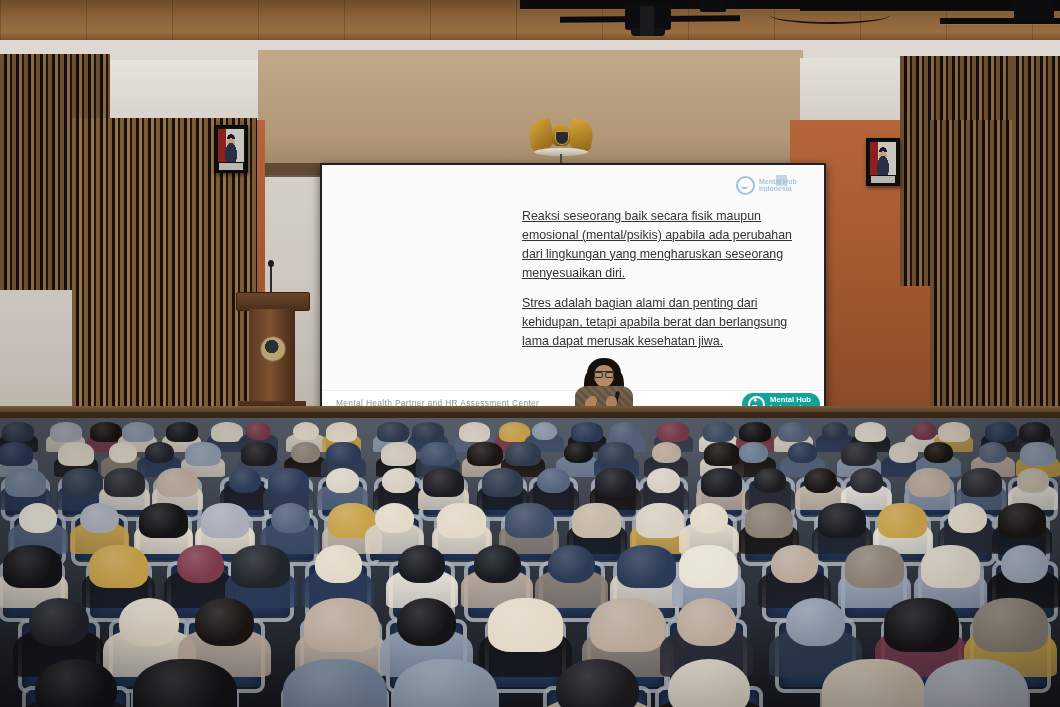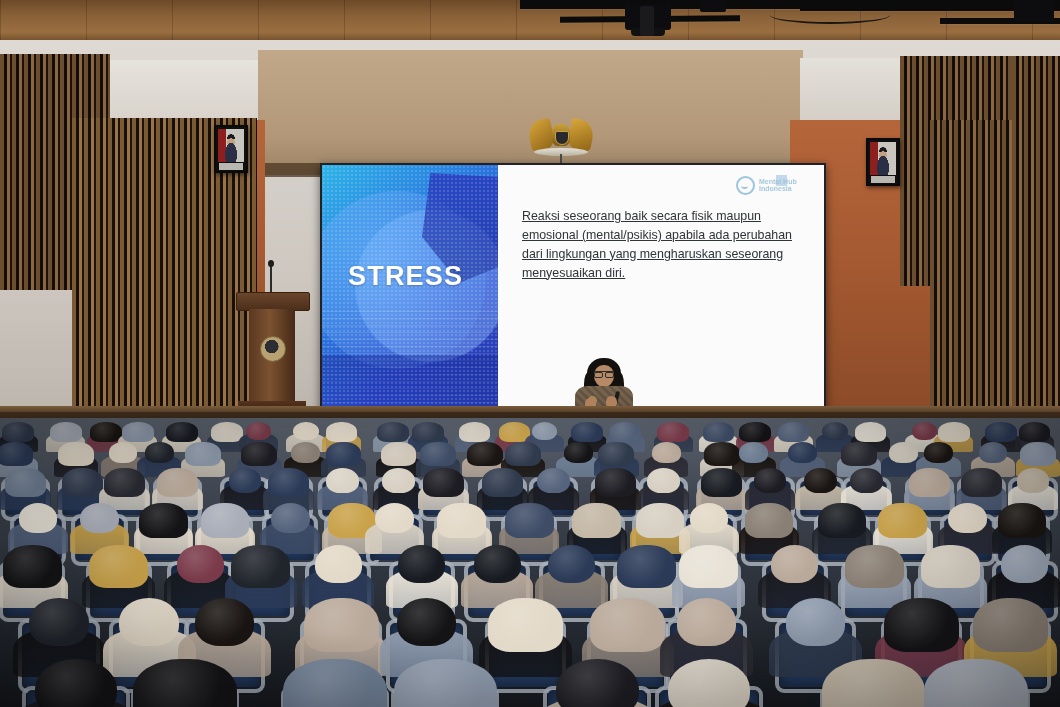--- a/index.html
+++ b/index.html
@@ -374,42 +374,47 @@
     <div class="wingR"></div>
     <div class="body"></div>
     <div class="shield"></div>
     <div class="ribbon"></div>
     <div class="pole"></div>
   </div>
 
   <div class="screen-frame">
     <div class="slide">
 
-      <div class="slide-left">
-        <div class="blob"></div>
-        <div class="brush"></div>
-        <div class="lines"></div>
-        <div class="band"></div>
-        <div class="halftone"></div>
-        <div class="slide-title">STRESS</div>
-      </div>
 
       <div class="slide-watermark">
         <div class="wm-mark"></div>
         <div class="wm-text">
           <div>Mental Hub</div>
           <div>Indonesia</div>
         </div>
         <div class="wm-sq"></div>
       </div>
 
       <div class="slide-body">
         <p>Reaksi seseorang baik secara fisik maupun emosional (mental/psikis) apabila ada perubahan dari lingkungan yang mengharuskan seseorang menyesuaikan diri.</p>
+        <p>Stres adalah bagian alami dan penting dari kehidupan, tetapi apabila berat dan berlangsung lama dapat merusak kesehatan jiwa.</p>
       </div>
 
+      <div class="slide-footer">
+        <div class="footer-text">Mental Health Partner and HR Assessment Center</div>
+        <div class="footer-badge">
+          <div class="fb-mark">
+            <span class="fb-spark">✦</span>
+          </div>
+          <div class="fb-text">
+            <div>Mental Hub</div>
+            <div>Indonesia</div>
+          </div>
+        </div>
+      </div>
 
     </div>
   </div>
 
   <div class="podium">
     <div class="mic"></div>
     <div class="top"></div>
     <div class="col"></div>
     <div class="seal"></div>
     <div class="foot"></div>

